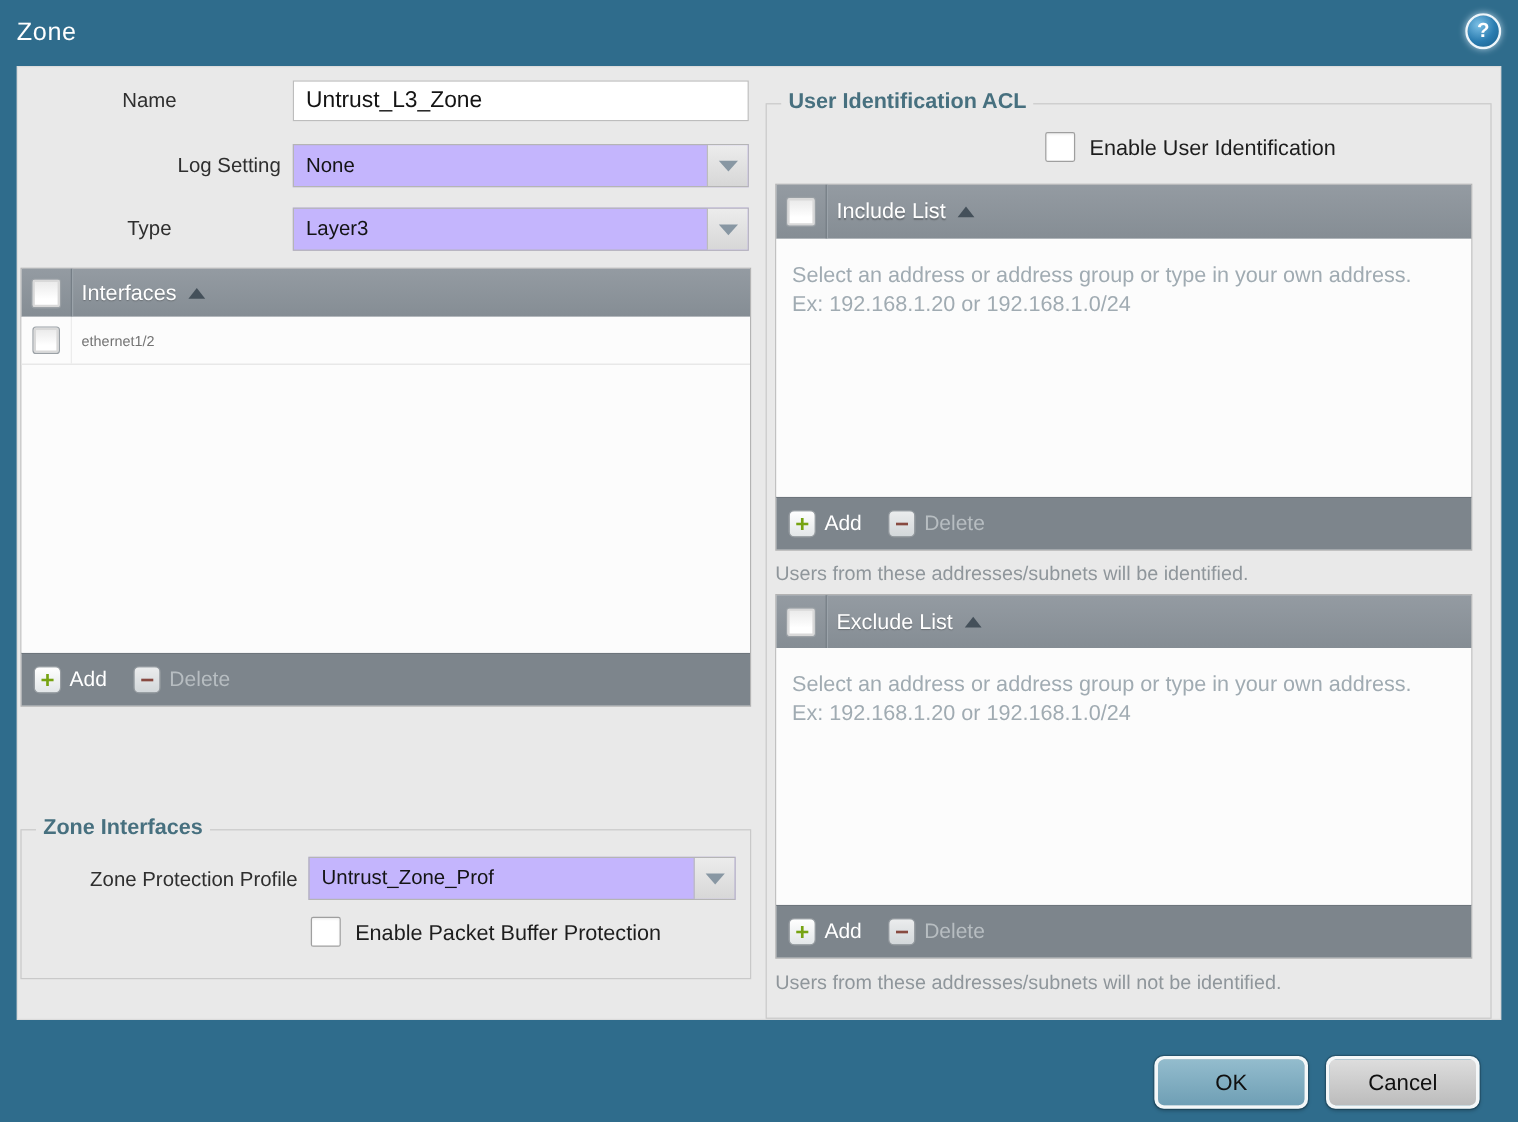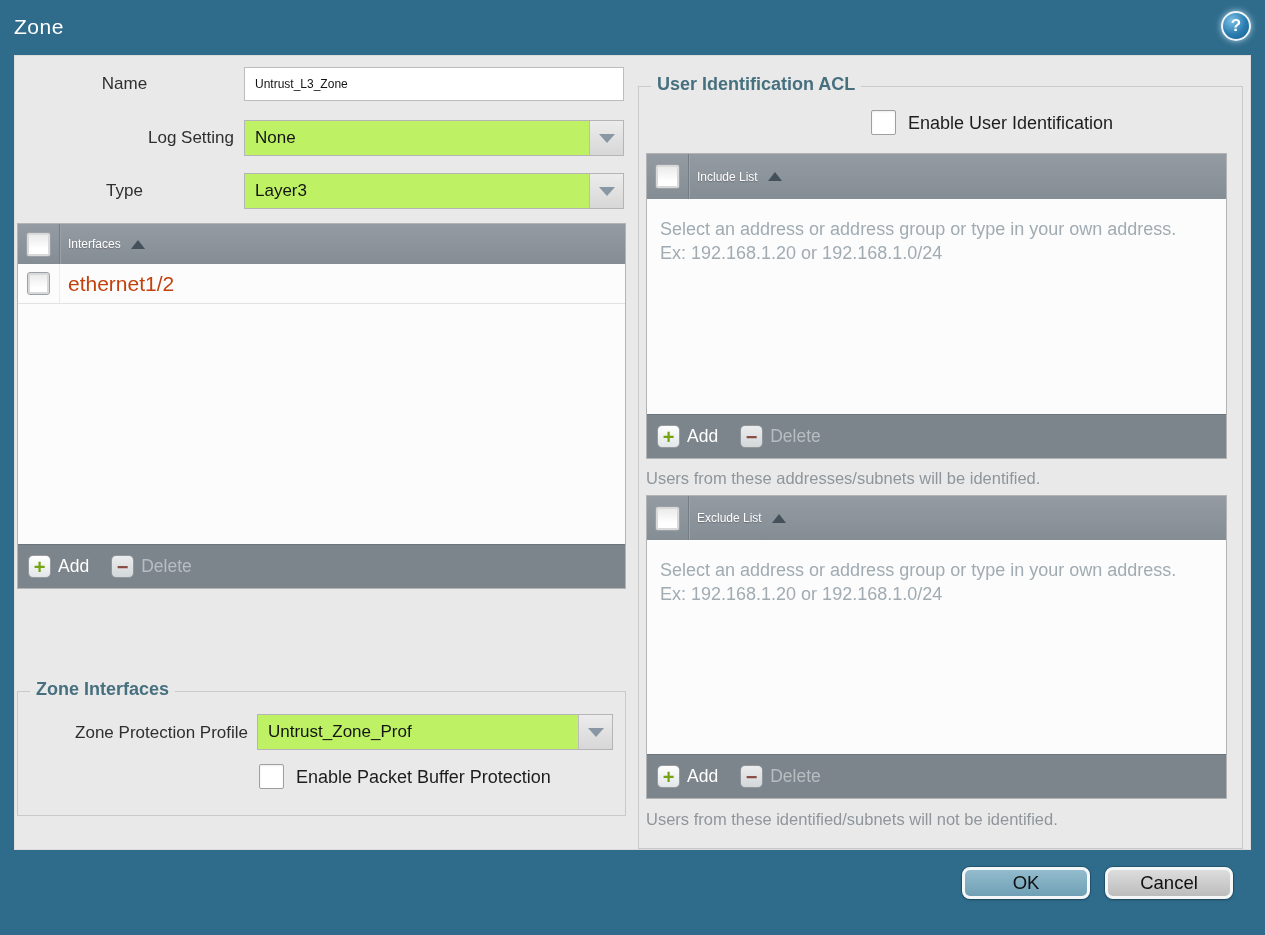--- a/index.html
+++ b/index.html
@@ -10,39 +10,39 @@
   .title { position:absolute; left:14px; top:15px; color:#ffffff; font-size:21px; font-weight:400; letter-spacing:0.5px; }
   .help-icon { position:absolute; left:1221px; top:11px; width:30px; height:30px; border-radius:50%;
     background:radial-gradient(circle at 35% 30%, #7cc0e6, #2a7cb0 55%, #175e8c);
     border:2px solid #eef6fb; box-shadow:0 0 6px rgba(220,240,255,.75);
     color:#ffffff; font-weight:bold; font-size:17px; display:flex; align-items:center; justify-content:center; cursor:pointer; }
 
   .content { position:absolute; left:14px; top:55px; width:1237px; height:795px; background:#e9e9e9; border:1px solid #dcdcdc; }
 
   .form-label { position:absolute; text-align:right; font-size:17px; color:#2f2f2f; }
 
-  .text-input { position:absolute; background:#ffffff; border:1px solid #bdbdbd; font-size:12px; color:#141414;
+  .text-input { position:absolute; background:#ffffff; border:1px solid #bdbdbd; font-size:19px; color:#141414;
     padding:0 10px; font-family:"Liberation Sans","DejaVu Sans",sans-serif; }
 
-  .dropdown { position:absolute; background:#bef264; border:1px solid #b5b5b5; }
+  .dropdown { position:absolute; background:#c4b5fd; border:1px solid #b5b5b5; }
   .dd-text { position:absolute; left:10px; top:0; bottom:0; right:40px; display:flex; align-items:center; font-size:17px; color:#141414; overflow:hidden; white-space:nowrap; }
   .dd-arrow { position:absolute; right:0; top:0; bottom:0; width:34px; border-left:1px solid #bcbcbc;
     background:linear-gradient(#ececec,#d7d7d7); display:flex; align-items:center; justify-content:center; cursor:pointer; }
   .dd-arrow .tri-down { width:0; height:0; border-left:8px solid transparent; border-right:8px solid transparent; border-top:9px solid #8897a3; }
 
   .listbox { position:absolute; border:1px solid #b3b3b3; display:flex; flex-direction:column; background:#fcfcfc; }
   .list-header { background:linear-gradient(#949ba2,#858d94); display:flex; align-items:center; flex-shrink:0; }
   .hdr-cb-cell { width:42px; display:flex; align-items:center; justify-content:center; align-self:stretch;
     border-right:1px solid #757e86; box-shadow:1px 0 0 #9ba3aa; }
-  .list-header .hdr-label { color:#ffffff; font-size:12px; margin-left:8px; text-shadow:0 1px 1px rgba(0,0,0,.25); }
+  .list-header .hdr-label { color:#ffffff; font-size:18px; margin-left:8px; text-shadow:0 1px 1px rgba(0,0,0,.25); }
   .tri-up { width:0; height:0; border-left:7px solid transparent; border-right:7px solid transparent; border-bottom:9px solid #44505a; margin-left:10px; }
   .list-body { flex:1 1 auto; background:#fcfcfc; position:relative; overflow:hidden; }
   .list-row { height:40px; display:flex; align-items:center; border-bottom:1px solid #e3e3e3; background:#fcfcfc; }
   .row-cb-cell { width:42px; display:flex; align-items:center; justify-content:center; }
-  .row-text { font-size:21px; color:#c2410c; margin-left:8px; }
+  .row-text { font-size:12px; color:#737373; margin-left:8px; }
   .placeholder-text { position:absolute; left:13px; top:18px; right:20px; font-size:18px; color:#a0abb2; line-height:24px; }
   .list-footer { height:44px; background:#7d858c; border-top:1px solid #6d757c; display:flex; align-items:center; padding-left:10px; flex-shrink:0; }
 
   .checkbox { width:25px; height:25px; border:1px solid #9aa0a5; border-radius:3px;
     background:linear-gradient(#e8e8e8,#ffffff 70%); box-shadow:inset 0 1px 2px rgba(0,0,0,.08); cursor:pointer; }
   .checkbox.plain { background:#ffffff; border:1px solid #9f9f9f; border-radius:2px; }
   .checkbox.inset { box-shadow:inset 0 0 0 2px #d9d9d9; }
 
   .tool-btn { display:flex; align-items:center; margin-right:22px; cursor:pointer; }
   .mini-icon { width:23px; height:23px; border-radius:5px; border:1px solid #959ba0;
@@ -55,23 +55,23 @@
   .tool-btn.disabled .tool-label { color:#b7bdc1; }
   .tool-btn.disabled .mini-icon { opacity:.85; }
 
   .fieldset { position:absolute; border:1px solid #c9c9c9; }
   .legend { position:absolute; top:-13px; left:12px; background:#e9e9e9; padding:0 6px; font-size:18px; font-weight:bold; color:#47707f; }
 
   .caption { position:absolute; font-size:16.5px; color:#8f969b; }
 
   .cb-label { position:absolute; font-size:18px; color:#1d1d1d; }
 
-  .btn { position:absolute; width:128px; height:32px; border-radius:8px; border:3px solid #f4f7f8;
+  .btn { position:absolute; width:128px; height:44px; border-radius:8px; border:3px solid #f4f7f8;
     font-size:18.5px; color:#101010; display:flex; align-items:center; justify-content:center; cursor:pointer;
-    box-shadow:0 0 0 1px rgba(0,0,0,.18), 0 1px 3px rgba(0,0,0,.25); font-family:"Liberation Sans","DejaVu Sans",sans-serif; }
+    box-shadow:0 0 0 1px rgba(0,0,0,.18), 0 1px 3px rgba(0,0,0,.25); font-family:"Liberation Sans","DejaVu Sans",sans-serif;margin-top:13px; }
   .btn-ok { left:962px; top:867px; background:linear-gradient(#93bccd,#6f9fb5); }
   .btn-cancel { left:1105px; top:867px; background:linear-gradient(#dddddd,#bcbcbc); }
 </style>
 </head>
 <body>
 
 <div class="titlebar">
   <div class="title">Zone</div>
   <div class="help-icon">?</div>
 </div>
@@ -183,18 +183,18 @@
       <div class="tool-btn">
         <span class="mini-icon plus">+</span>
         <span class="tool-label">Add</span>
       </div>
       <div class="tool-btn disabled">
         <span class="mini-icon minus">−</span>
         <span class="tool-label">Delete</span>
       </div>
     </div>
   </div>
-  <div class="caption" style="left:631px;top:754px;">Users from these identified/subnets will not be identified.</div>
+  <div class="caption" style="left:631px;top:754px;">Users from these addresses/subnets will not be identified.</div>
 
 </div>
 
 <div class="btn btn-ok">OK</div>
 <div class="btn btn-cancel">Cancel</div>
 
 </body></html>

